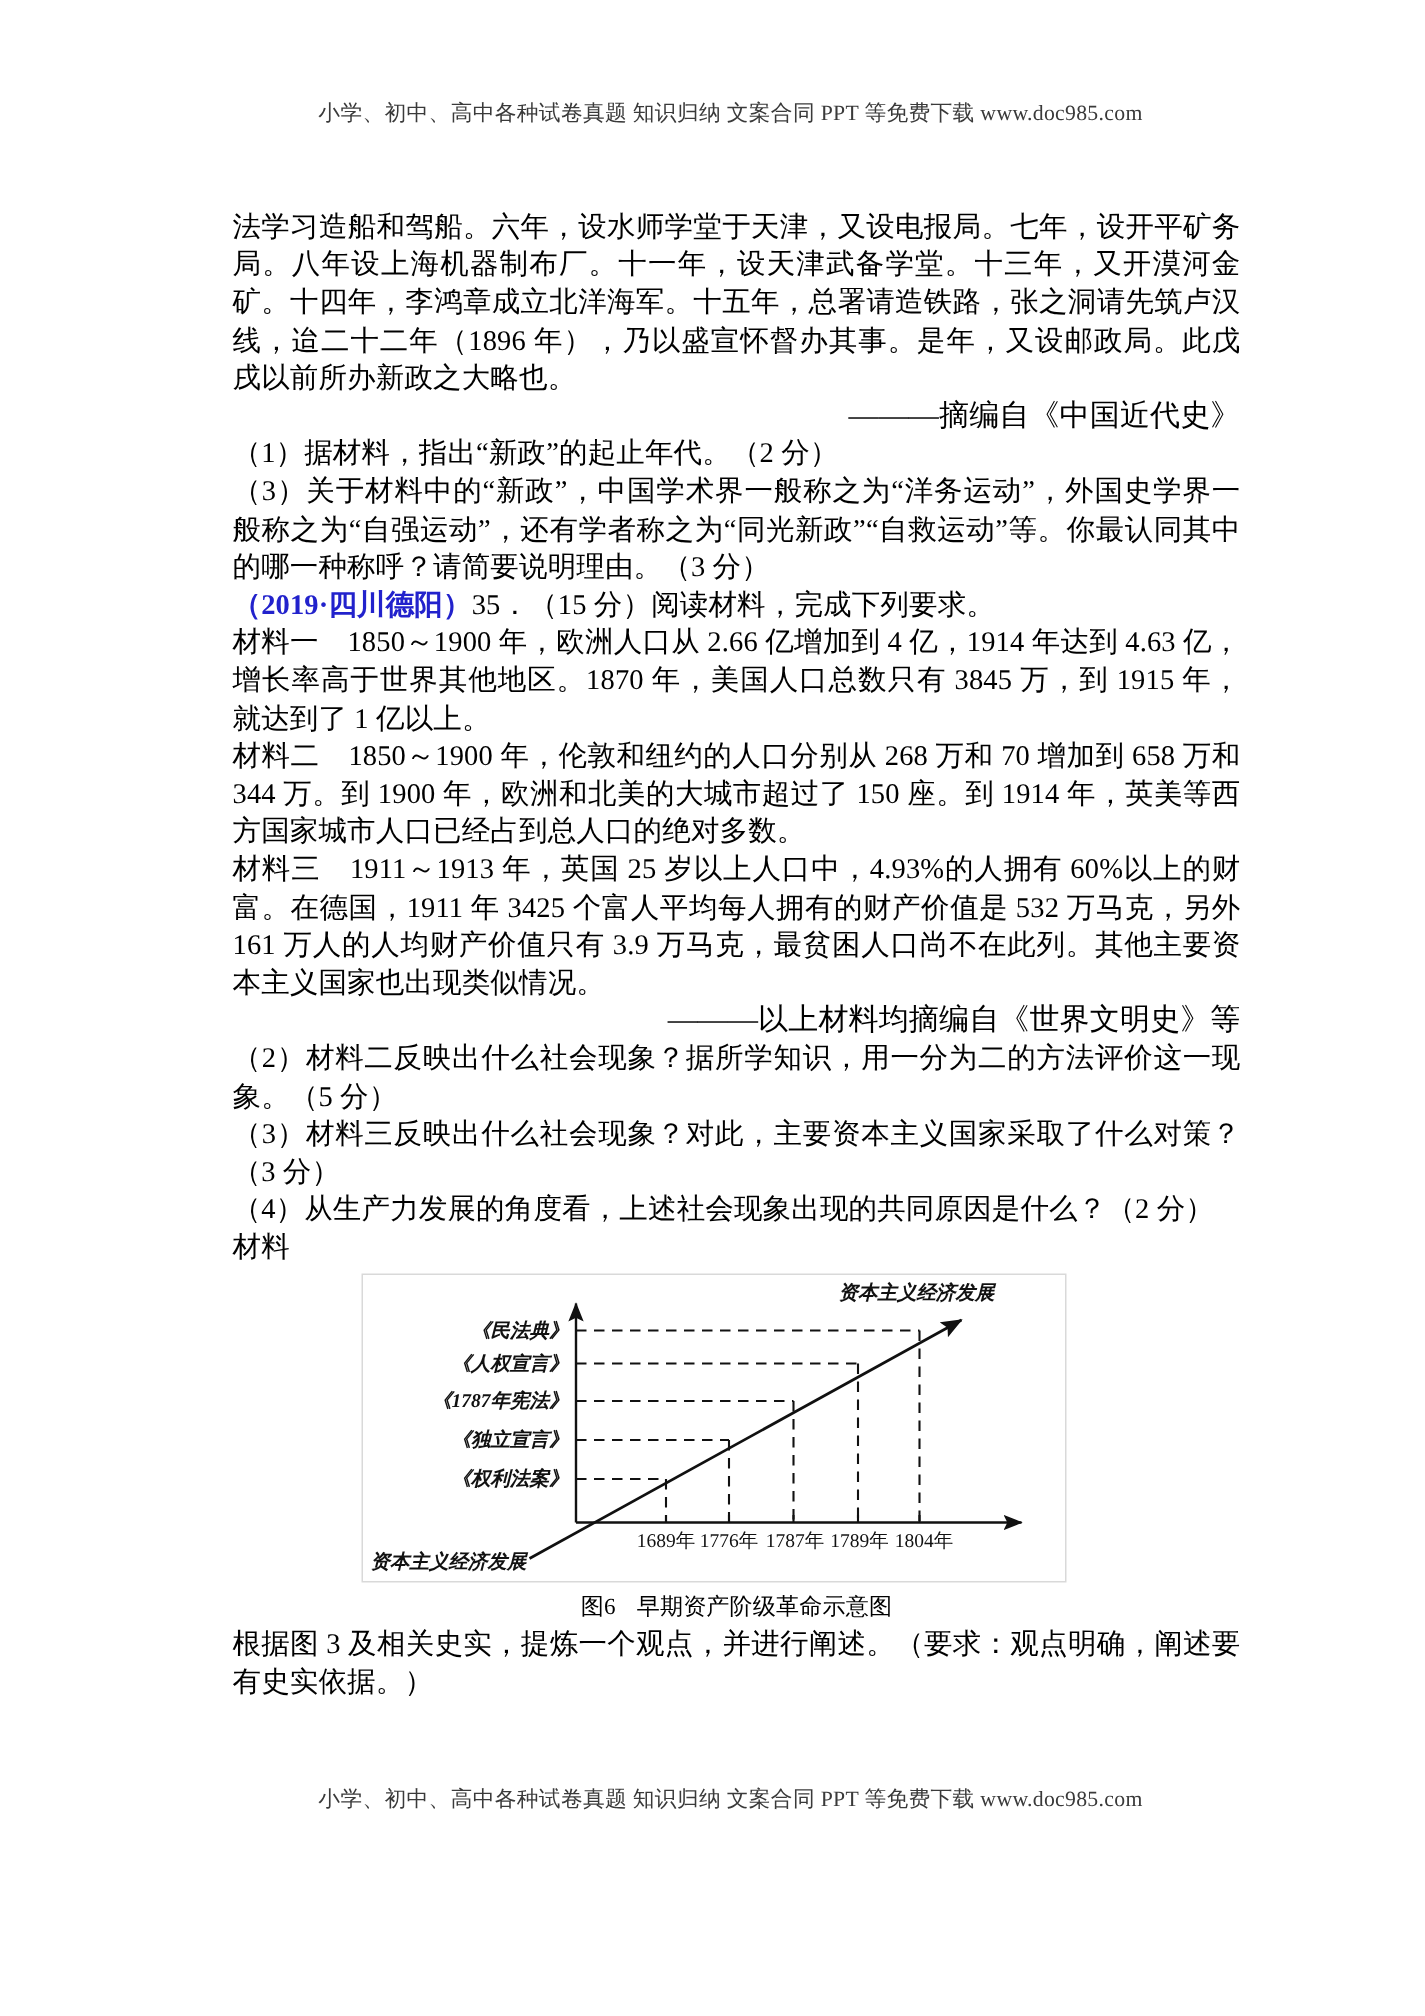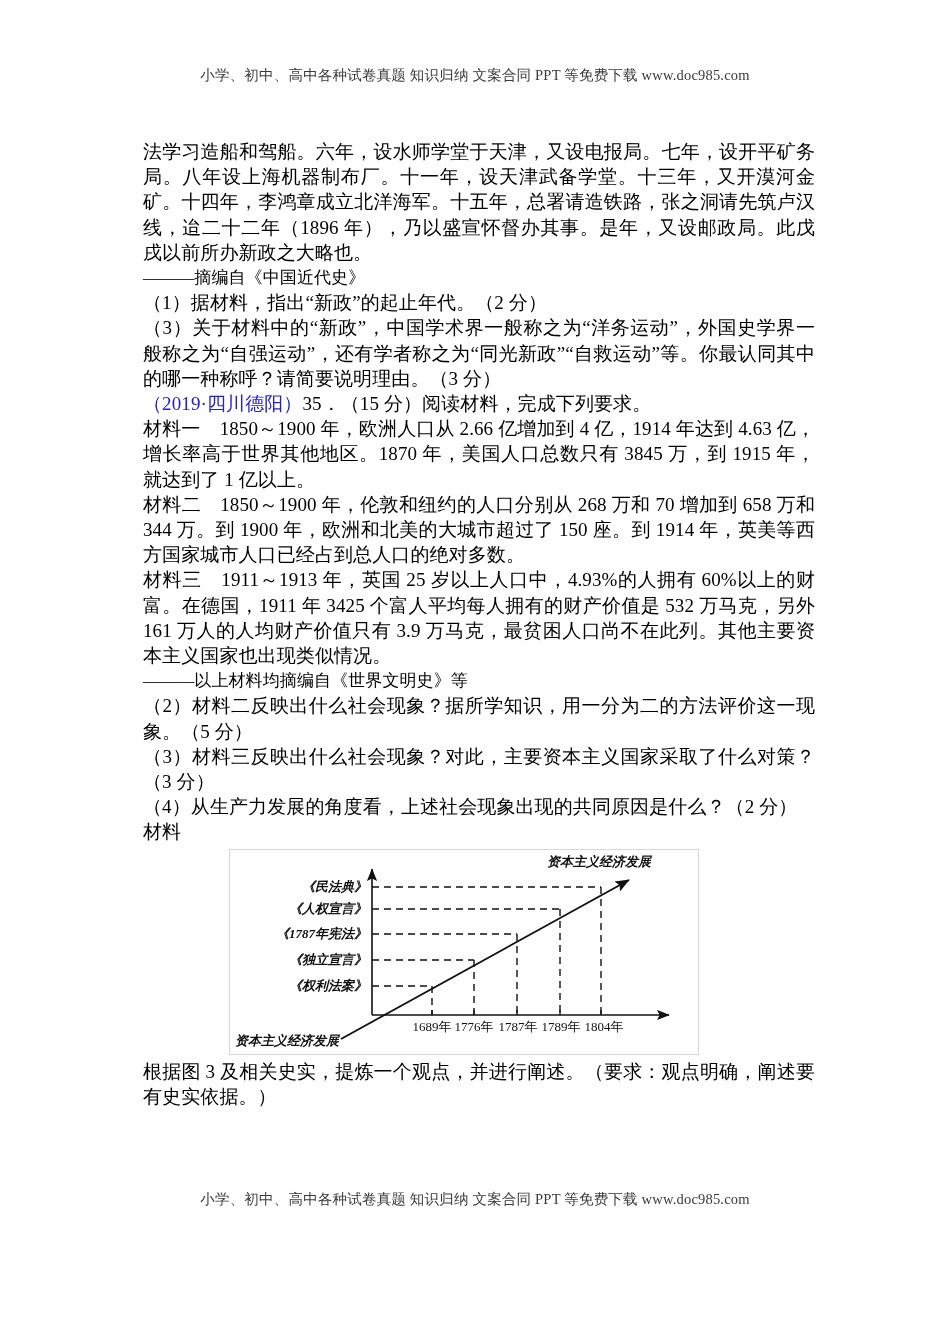--- a/index.html
+++ b/index.html
@@ -8,21 +8,21 @@
     width: 950px;
     height: 1344px;
     background: #ffffff;
     font-family: "Liberation Serif", "DejaVu Serif", serif;
     color: #000000;
     position: relative;
     overflow: hidden;
   }
   .page {
     position: absolute;
-    left: 0; top: 0;
+    left: 12px; top: 0;
     width: 928px;
     height: 1344px;
   }
   .watermark {
     position: absolute;
     left: 0;
     width: 950px;
     text-align: center;
     font-size: 14.5px;
     color: #3a3a3a;
@@ -40,25 +40,26 @@
   }
   p {
     margin: 0;
     font-size: 19px;
     line-height: 25.2px;
     text-align: justify;
     text-justify: inter-ideograph;
     letter-spacing: 0.1px;
   }
   .src {
+    text-align: right;
     margin: 0;
-    font-size: 17px;
+    font-size: 20px;
     line-height: 25.2px;
   }
-  .blue { color: #2222cc; }
+  .blue { color: #2222cc; font-weight: bold; }
 
   
   .figure-wrap {
     position: relative;
     width: 672px;
     height: 212px;
     margin-top: 2px;
   }
   .figbox {
     position: absolute;
@@ -164,20 +165,21 @@
         <text class="xl" x="245" y="182" text-anchor="middle">1776年</text>
         <text class="xl" x="289" y="182" text-anchor="middle">1787年</text>
         <text class="xl" x="332" y="182" text-anchor="middle">1789年</text>
         <text class="xl" x="375" y="182" text-anchor="middle">1804年</text>
 
         <text class="axis-label" x="318" y="17">资本主义经济发展</text>
         <text class="axis-label" x="6" y="196">资本主义经济发展</text>
       </svg>
     </div>
 
+    <p class="figcaption"><span>图6</span><span class="cap-gap"></span><span>早期资产阶级革命示意图</span></p>
 
     <p>根据图 3 及相关史实，提炼一个观点，并进行阐述。（要求：观点明确，阐述要有史实依据。）</p>
 
   </div>
 
   <div class="watermark bottom">小学、初中、高中各种试卷真题 知识归纳 文案合同 PPT 等免费下载  www.doc985.com</div>
 
 </div>
 
 </body></html>

